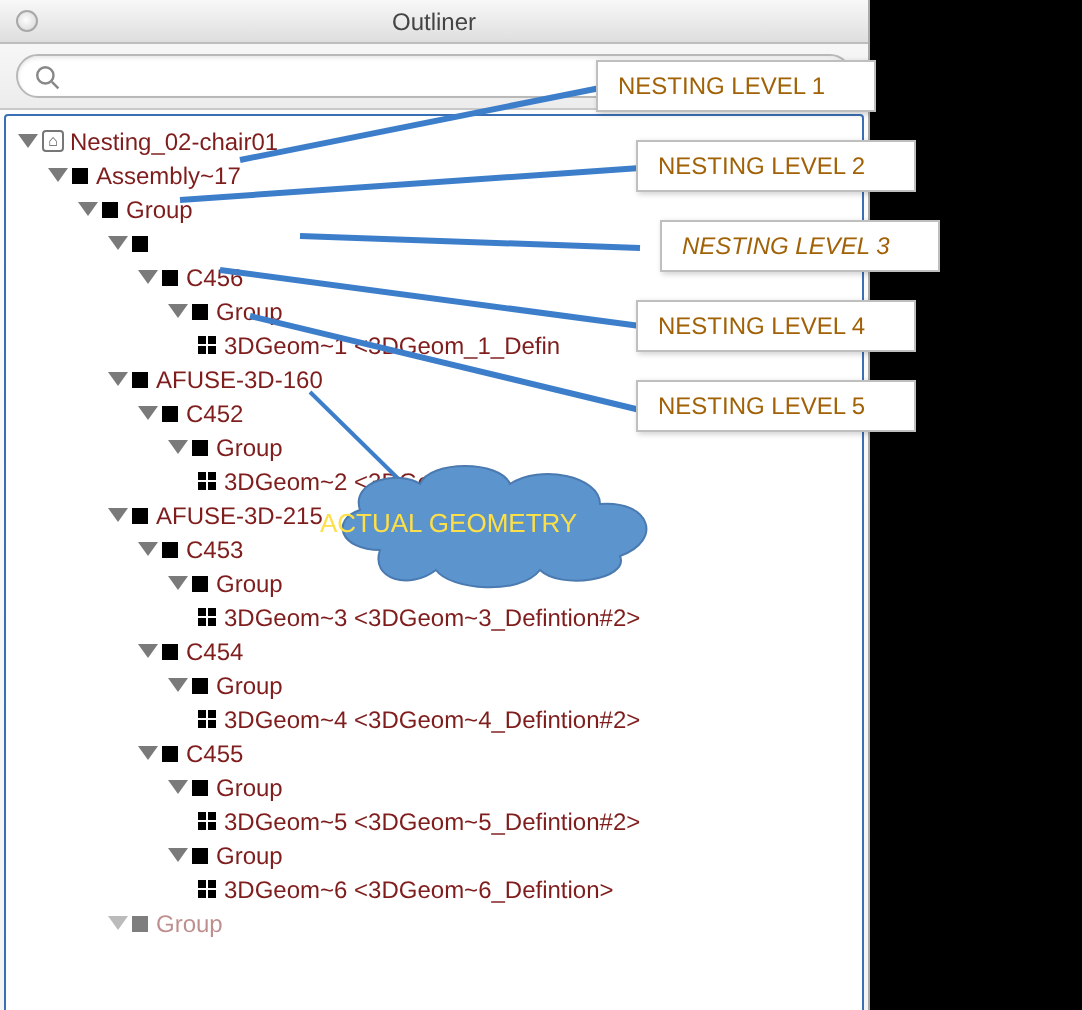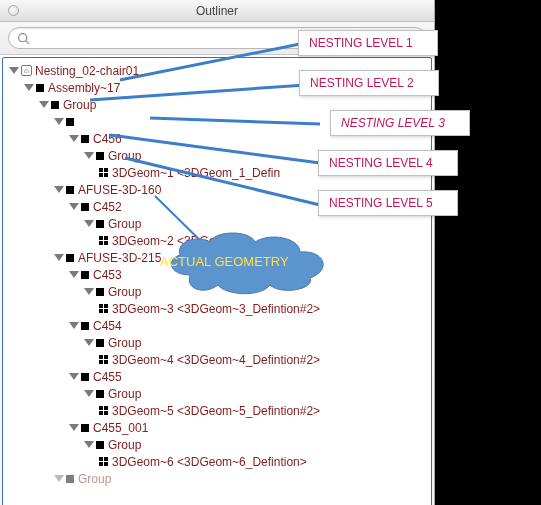--- a/index.html
+++ b/index.html
@@ -124,21 +124,21 @@
   
   .callout {
     position: absolute;
     background: #fff;
     border: 1px solid #bfbfbf;
     box-shadow: 1px 1px 3px rgba(0,0,0,0.2);
     padding: 5px 10px;
     font-size: 12px;
     font-weight: 500;
     font-family: Arial, sans-serif;
-    color: #be185d;
+    color: #a16207;
     z-index: 20;
   }
   svg.lines {
     position: absolute;
     top: 0; left: 0;
     width: 541px; height: 505px;
     pointer-events: none;
     z-index: 15;
   }
   .cloud {
@@ -288,25 +288,20 @@
       </div>
     <div class="row i6">
         <div class="geom-icon">
           <span></span>
           <span></span>
           <span></span>
           <span></span>
         </div>
         <span class="label">3DGeom~5 &lt;3DGeom~5_Defintion#2&gt;</span>
       </div>
-    <div class="row i4">
-        <div class="arrow"></div>
-        <div class="group-icon"></div>
-        <span class="label">C455_001</span>
-      </div>
     <div class="row i5">
         <div class="arrow"></div>
         <div class="group-icon"></div>
         <span class="label">Group</span>
       </div>
     <div class="row i6">
         <div class="geom-icon">
           <span></span>
           <span></span>
           <span></span>
@@ -326,21 +321,21 @@
 <svg class="lines">
   <line x1="120" y1="80" x2="300" y2="44" stroke="#3d7ecb" stroke-width="3"></line>
   <line x1="90" y1="100" x2="320" y2="84" stroke="#3d7ecb" stroke-width="3"></line>
   <line x1="150" y1="118" x2="320" y2="124" stroke="#3d7ecb" stroke-width="3"></line>
   <line x1="110" y1="135" x2="320" y2="163" stroke="#3d7ecb" stroke-width="3"></line>
   <line x1="125" y1="158" x2="320" y2="205" stroke="#3d7ecb" stroke-width="3"></line>
   <line x1="155" y1="196" x2="215" y2="255" stroke="#3d7ecb" stroke-width="2"></line>
 </svg>
 
 <div class="callout" style="left:298px; top:30px; width:140px;"><span>NESTING LEVEL 1</span></div>
-<div class="callout" style="left:299px; top:70px; width:140px;"><span>NESTING LEVEL 2</span></div>
+<div class="callout" style="left:318px; top:70px; width:140px;"><span>NESTING LEVEL 2</span></div>
 <div class="callout" style="left:330px; top:110px; width:140px;font-style:italic;"><span>NESTING LEVEL 3</span></div>
 <div class="callout" style="left:318px; top:150px; width:140px;"><span>NESTING LEVEL 4</span></div>
 <div class="callout" style="left:318px; top:190px; width:140px;"><span>NESTING LEVEL 5</span></div>
 
 <div class="cloud" style="left:160px; top:230px; width:175px; height:65px;">
   <svg viewBox="0 0 175 65" width="175" height="65" style="position:absolute;left:0;top:0;">
     <path d="M30,45 
              C10,45 5,30 20,25 
              C15,10 40,5 50,12 
              C55,0 90,0 95,12 

